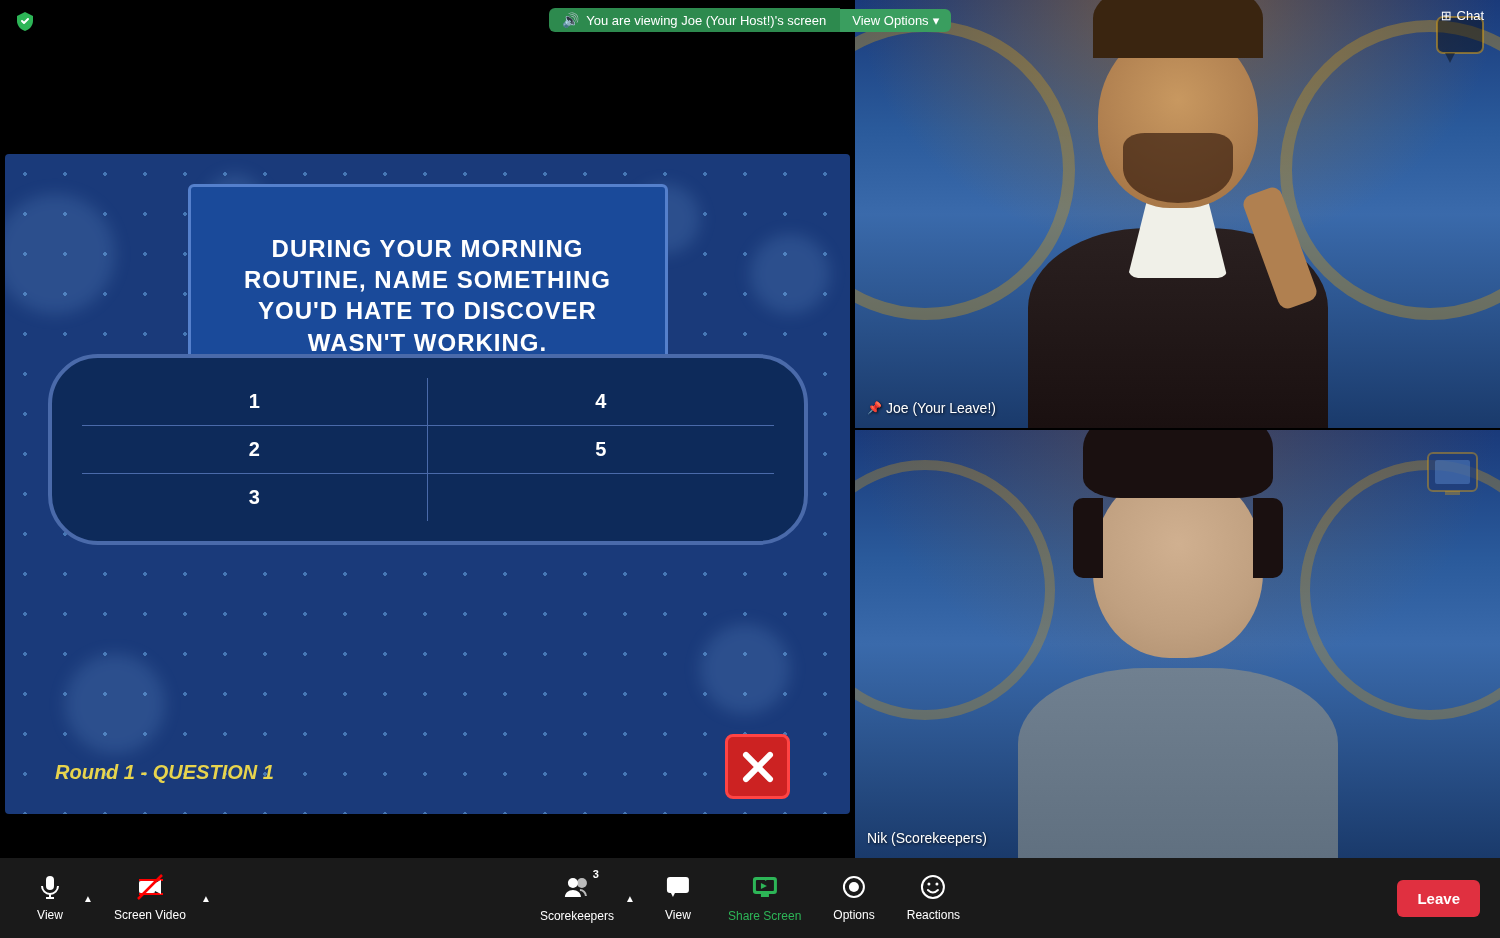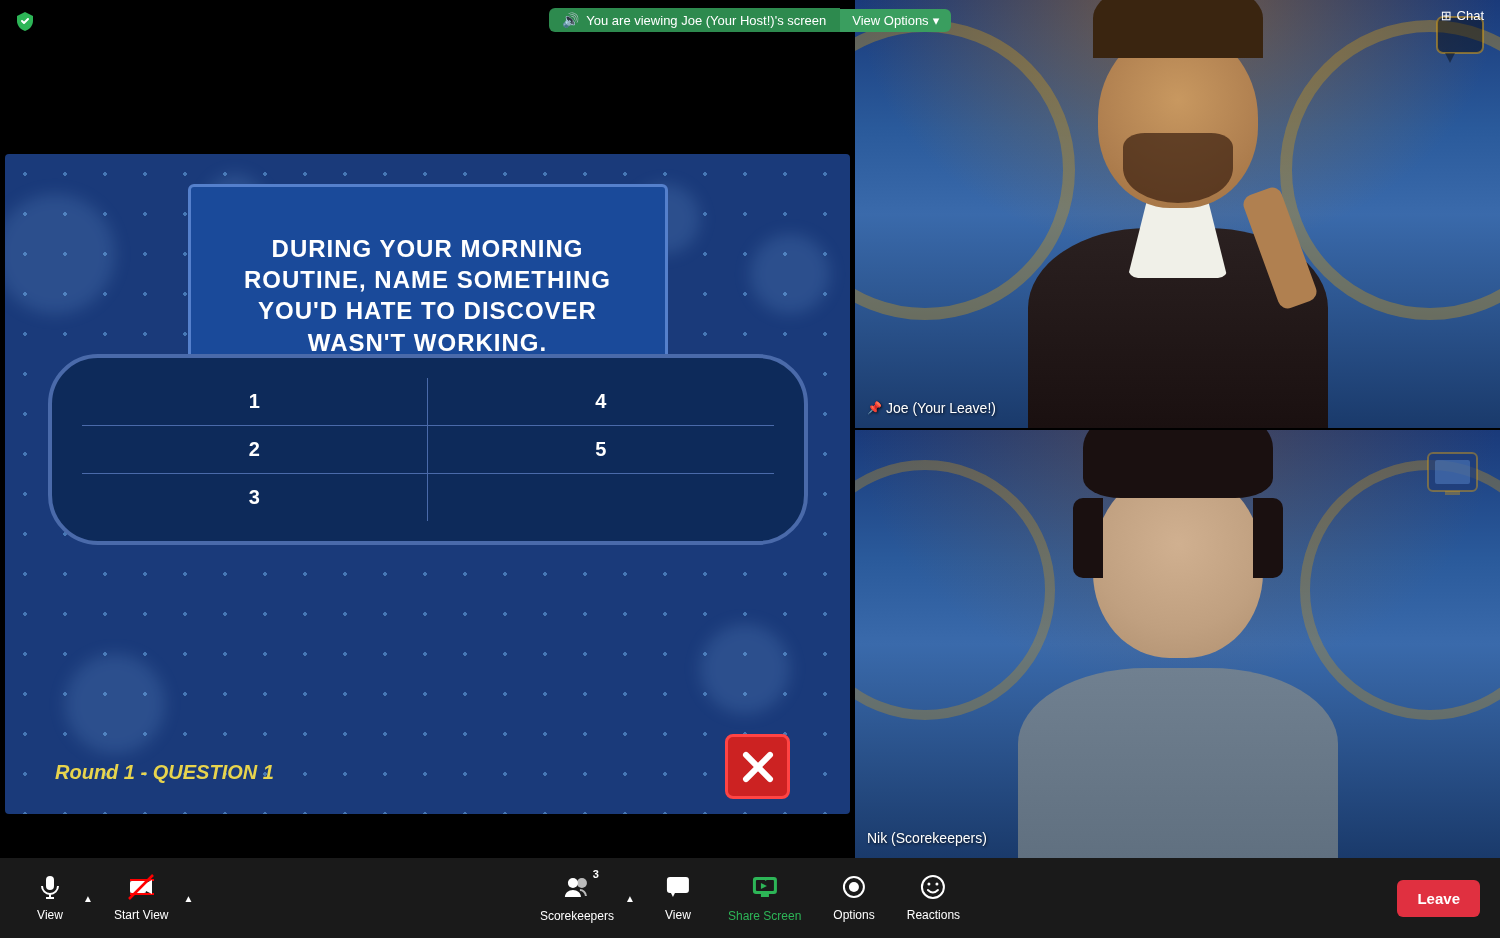--- a/index.html
+++ b/index.html
@@ -520,21 +520,21 @@
         <svg width="26" height="26" viewBox="0 0 26 26" fill="none">
           <rect x="2" y="6" width="16" height="14" rx="2" fill="white" opacity="0.3"></rect>
           <line x1="2" y1="6" x2="28" y2="6" stroke="red" stroke-width="2"></line>
           <line x1="2" y1="20" x2="28" y2="20" stroke="red" stroke-width="2"></line>
 
           <rect x="2" y="7" width="16" height="12" rx="2" fill="white"></rect>
           <polygon points="18,9 24,6 24,20 18,17" fill="white"></polygon>
           <line x1="1" y1="25" x2="25" y2="1" stroke="red" stroke-width="2.5"></line>
         </svg>
       </span>
-      <span class="tool-label">Start View</span>
+      <span class="tool-label">Screen Video</span>
     </div>
     <div class="chevron-btn">▲</div>
   </div>
 
   <div class="toolbar-center">
 
     <div class="tool-btn-wrapper">
       <div class="tool-btn">
         <span class="tool-icon" style="position:relative;">
           <svg width="28" height="28" viewBox="0 0 28 28" fill="white">

